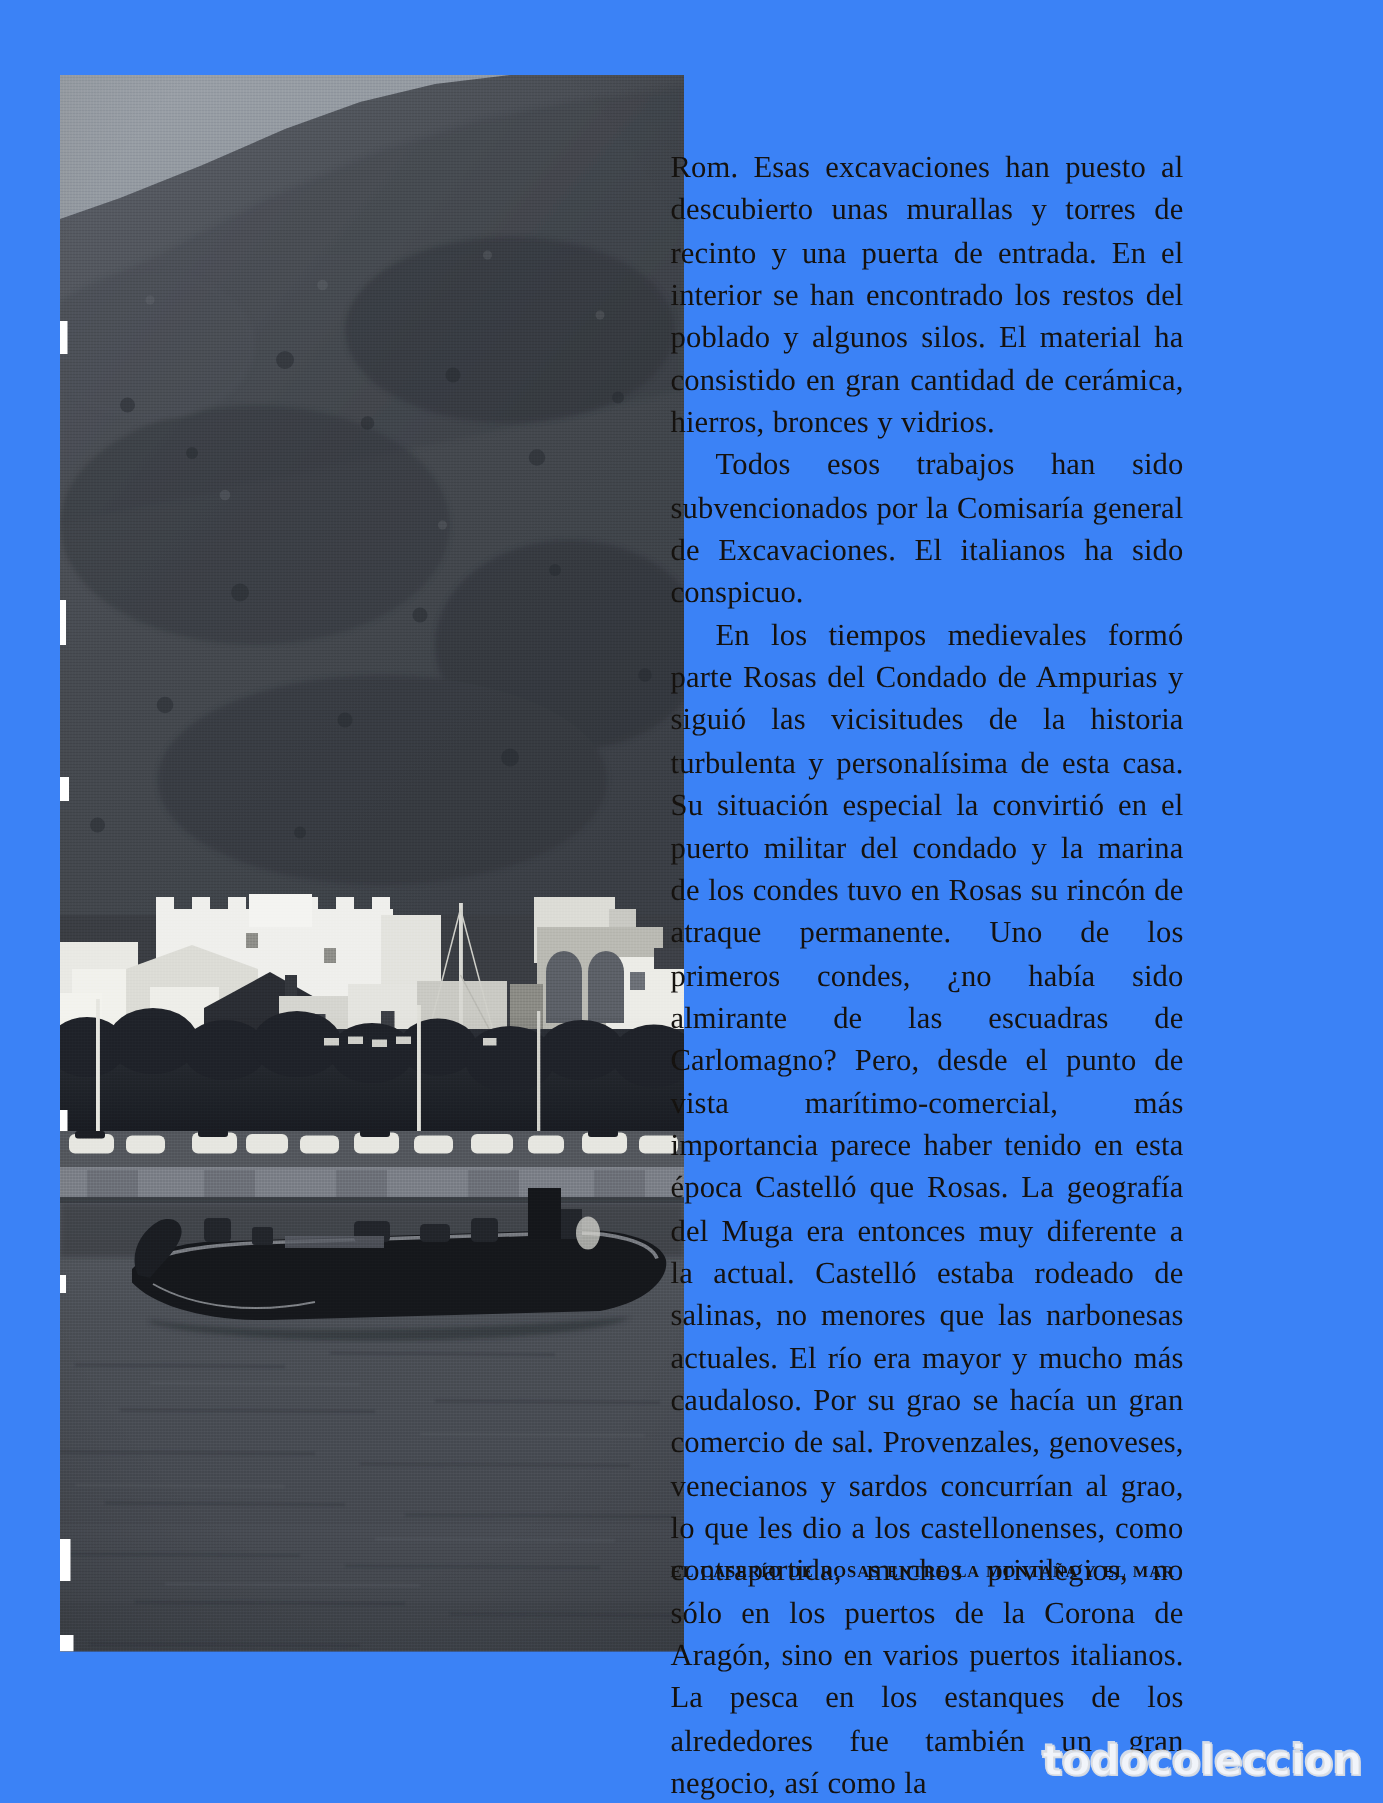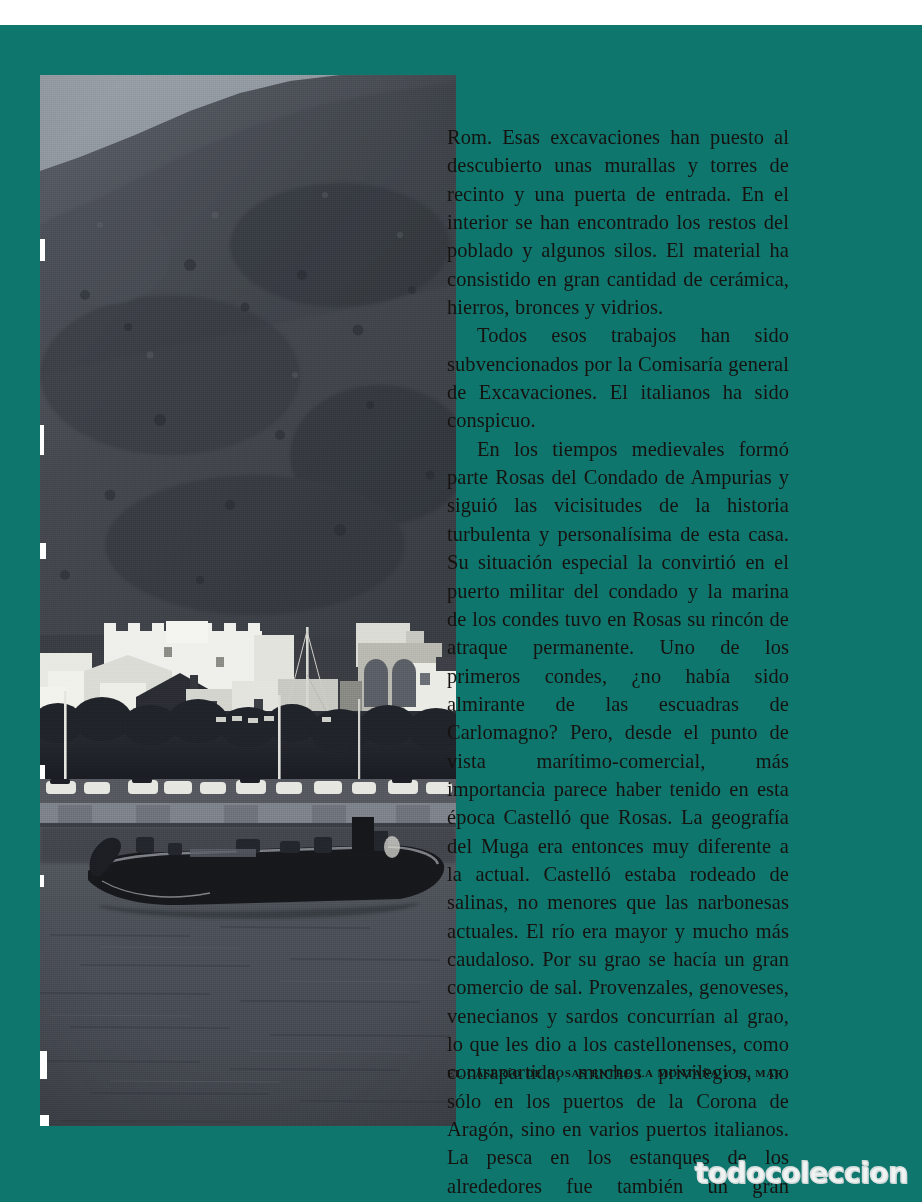--- a/index.html
+++ b/index.html
@@ -12,22 +12,21 @@
     height: 1202px;
     position: relative;
     overflow: hidden;
     font-family: "Liberation Serif", "DejaVu Serif", serif;
   }
 
   
   #page {
     position: absolute;
     inset: 0;
-    background: #0f766e;
-    margin-top: 25px;
+    background: #3b82f6;
   }
 
   
   #photo-figure {
     position: absolute;
     left: 0px;
     top: 34px;
     width: 416px;
     height: 1051px;
     overflow: hidden;

